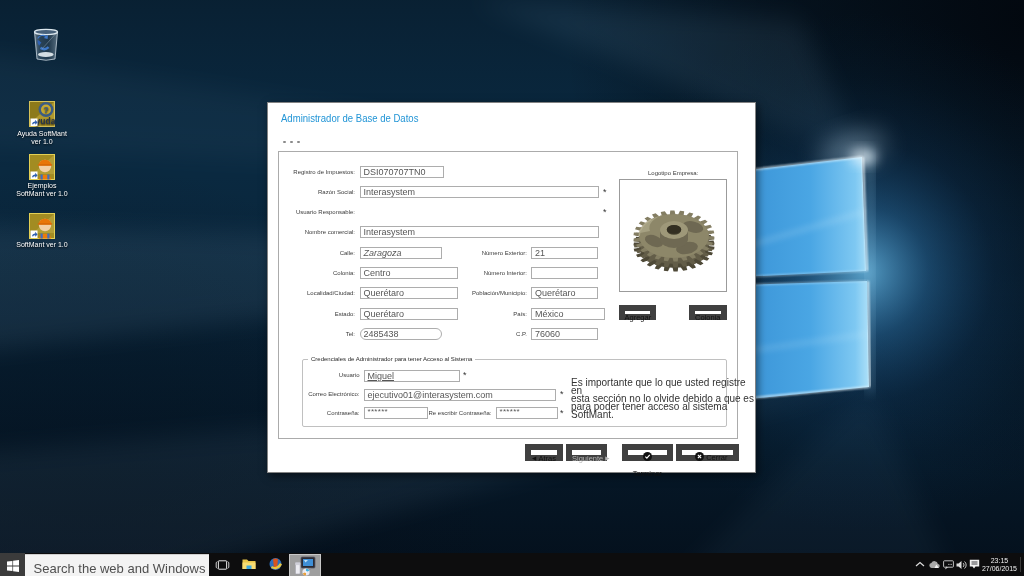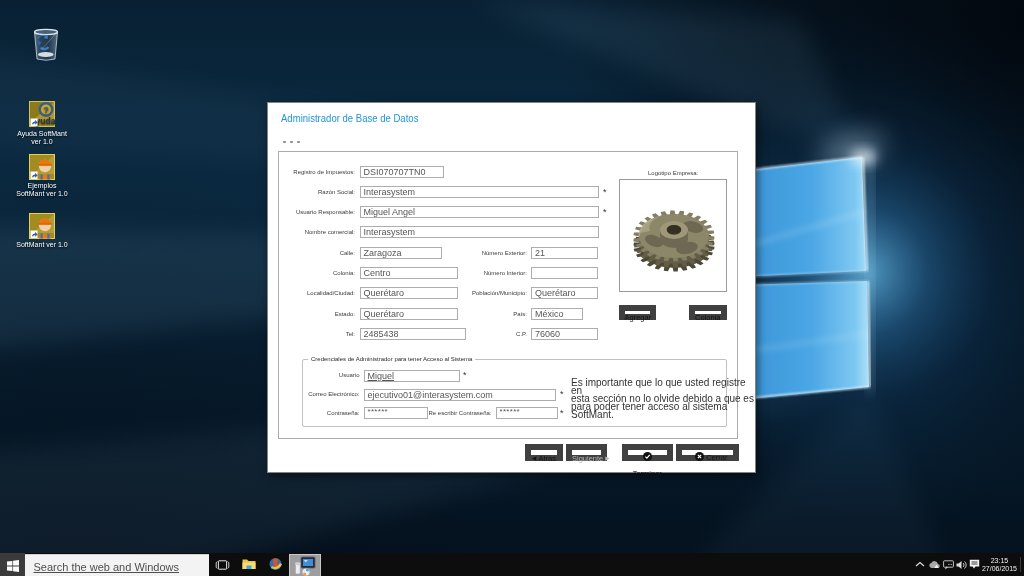--- a/index.html
+++ b/index.html
@@ -15,21 +15,21 @@
 .lbl{position:absolute;font-size:6px;color:#3b3b3b;text-align:right;white-space:nowrap;}
 .fld{position:absolute;border:1px solid #adadad;background:#fff;font-size:9px;color:#565656;padding:0 0 0 3px;white-space:nowrap;overflow:hidden;height:12px;line-height:11px;}
 .ast{position:absolute;font-size:9px;color:#333;}
 .btn{position:absolute;border:6px solid #404040;background:#fff;font-size:7.5px;color:#111;text-align:center;}
 #gbox{position:absolute;left:33.5px;top:255.5px;width:425px;height:68.5px;border:1px solid #c0c0c0;border-radius:2px;}
 #glegend{position:absolute;left:40px;top:252.5px;font-size:6px;color:#2a2a2a;background:#fff;padding:0 3px;}
 #itext{position:absolute;left:303px;top:276px;font-size:10px;line-height:7.9px;color:#333;}
 #taskbar{position:absolute;left:0;top:553px;width:1024px;height:23px;background:#0d0d0e;}
 #startbtn{position:absolute;left:0;top:0;width:24.5px;height:23px;background:#3b3b3b;}
 #search{position:absolute;left:24.5px;top:1px;width:184px;height:22px;background:#f3f3f3;border-top:1px solid #cfcfcf;}
-#search span{position:absolute;left:9px;top:6px;font-size:11px;color:#4f4f4f;text-decoration:underline;}
+#search span{position:absolute;left:9px;top:6px;font-size:13px;color:#4f4f4f;}
 #tbactive{position:absolute;left:289px;top:1px;width:30px;height:22px;background:#9e9e9e;border:1px solid #c8c8c8;}
 #clock{position:absolute;right:7px;top:3.5px;color:#f0f0f0;font-size:7px;text-align:center;line-height:8.5px;}
 .tico{position:absolute;top:0;}
 </style>
 </head>
 <body>
 <svg id="wall" width="1024" height="576" viewBox="0 0 1024 576">
 <defs>
 <linearGradient id="vdark" x1="0" y1="0" x2="0" y2="1">
 <stop offset="0" stop-color="#07121d" stop-opacity="0.38"></stop>
@@ -166,42 +166,41 @@
 <div class="dot" style="left:22px;"></div>
 <div class="dot" style="left:29px;"></div>
 <div id="panel"></div>
 
 <div class="lbl" style="right:400px;top:65.5px;">Registro de Impuestos:</div>
 <div class="fld" style="left:91.5px;top:62.5px;width:84px;">DSI070707TN0</div>
 <div class="lbl" style="right:400px;top:85.8px;">Razón Social:</div>
 <div class="fld" style="left:91.5px;top:82.8px;width:239px;">Interasystem</div>
 <div class="ast" style="left:335px;top:84px;">*</div>
 <div class="lbl" style="right:400px;top:106.1px;">Usuario Responsable:</div>
-<div class="fld" style="left:91.5px;top:103.1px;width:239px;">Miguel Angel</div>
 <div class="ast" style="left:335px;top:104.4px;">*</div>
 <div class="lbl" style="right:400px;top:126.4px;">Nombre comercial:</div>
 <div class="fld" style="left:91.5px;top:123.4px;width:239px;">Interasystem</div>
 <div class="lbl" style="right:400px;top:146.7px;">Calle:</div>
-<div class="fld" style="left:91.5px;top:143.7px;width:82px;">Zaragoza</div>
+<div class="fld" style="left:91.5px;top:143.7px;width:82px;font-style:italic;">Zaragoza</div>
 <div class="lbl" style="right:228px;top:146.7px;">Número Exterior:</div>
 <div class="fld" style="left:263px;top:143.7px;width:67px;">21</div>
 <div class="lbl" style="right:400px;top:167px;">Colonia:</div>
 <div class="fld" style="left:91.5px;top:164px;width:98px;">Centro</div>
 <div class="lbl" style="right:228px;top:167px;">Número Interior:</div>
 <div class="fld" style="left:263px;top:164px;width:67px;"></div>
 <div class="lbl" style="right:400px;top:187.3px;">Localidad/Ciudad:</div>
 <div class="fld" style="left:91.5px;top:184.3px;width:98px;">Querétaro</div>
 <div class="lbl" style="right:228px;top:187.3px;">Población/Municipio:</div>
 <div class="fld" style="left:263px;top:184.3px;width:67px;">Querétaro</div>
 <div class="lbl" style="right:400px;top:207.6px;">Estado:</div>
 <div class="fld" style="left:91.5px;top:204.6px;width:98px;">Querétaro</div>
 <div class="lbl" style="right:228px;top:207.6px;">País:</div>
-<div class="fld" style="left:263px;top:204.6px;width:52px;">México</div>
+<div class="fld" style="left:263px;top:204.6px;width:74px;">México</div>
 <div class="lbl" style="right:400px;top:227.9px;">Tel:</div>
-<div class="fld" style="left:91.5px;top:224.9px;width:106px;">2485438</div>
+<div class="fld" style="left:91.5px;top:224.9px;width:82px;border-radius:6px;">2485438</div>
 <div class="lbl" style="right:228px;top:227.9px;">C.P.</div>
 <div class="fld" style="left:263px;top:224.9px;width:67px;">76060</div>
 
 <div class="lbl" style="left:380px;top:66.5px;text-align:left;">Logotipo Empresa:</div>
 <div class="abs" style="left:350.5px;top:76px;width:108px;height:113px;border:1px solid #9b9b9b;">
 <svg width="106" height="111" viewBox="0 0 106 111">
 <g transform="translate(54,58)">
 <path d="M34.8,8.0 L40.5,8.7 L40.1,11.4 L34.3,11.5 L33.8,13.2 L39.0,14.8 L37.7,17.3 L32.0,16.6 L30.8,18.1 L35.3,20.5 L33.1,22.7 L27.8,21.1 L26.0,22.5 L29.5,25.5 L26.5,27.3 L22.0,24.9 L19.8,25.9 L22.0,29.4 L18.4,30.7 L14.9,27.7 L12.3,28.4 L13.3,32.1 L9.2,32.8 L6.9,29.4 L4.2,29.6 L3.7,33.4 L-0.5,33.5 L-1.4,29.8 L-4.2,29.6 L-6.0,33.2 L-10.2,32.7 L-9.7,28.9 L-12.3,28.4 L-15.5,31.6 L-19.3,30.4 L-17.4,26.9 L-19.8,25.9 L-24.0,28.6 L-27.2,26.9 L-24.1,23.7 L-26.0,22.5 L-31.1,24.3 L-33.6,22.2 L-29.4,19.6 L-30.8,18.1 L-36.4,19.2 L-38.0,16.8 L-33.0,14.9 L-33.8,13.2 L-39.6,13.4 L-40.3,10.8 L-34.7,9.7 L-34.8,8.0 L-40.5,7.3 L-40.1,4.6 L-34.3,4.5 L-33.8,2.8 L-39.0,1.2 L-37.7,-1.3 L-32.0,-0.6 L-30.8,-2.1 L-35.3,-4.5 L-33.1,-6.7 L-27.8,-5.1 L-26.0,-6.5 L-29.5,-9.5 L-26.5,-11.3 L-22.0,-8.9 L-19.8,-9.9 L-22.0,-13.4 L-18.4,-14.7 L-14.9,-11.7 L-12.3,-12.4 L-13.3,-16.1 L-9.2,-16.8 L-6.9,-13.4 L-4.2,-13.6 L-3.7,-17.4 L0.5,-17.5 L1.4,-13.8 L4.2,-13.6 L6.0,-17.2 L10.2,-16.7 L9.7,-12.9 L12.3,-12.4 L15.5,-15.6 L19.3,-14.4 L17.4,-10.9 L19.8,-9.9 L24.0,-12.6 L27.2,-10.9 L24.1,-7.7 L26.0,-6.5 L31.1,-8.3 L33.6,-6.2 L29.4,-3.6 L30.8,-2.1 L36.4,-3.2 L38.0,-0.8 L33.0,1.1 L33.8,2.8 L39.6,2.6 L40.3,5.2 L34.7,6.3 Z" fill="#4e4937"></path>
 <path d="M34.8,4.0 L40.5,4.7 L40.1,7.4 L34.3,7.5 L33.8,9.2 L39.0,10.8 L37.7,13.3 L32.0,12.6 L30.8,14.1 L35.3,16.5 L33.1,18.7 L27.8,17.1 L26.0,18.5 L29.5,21.5 L26.5,23.3 L22.0,20.9 L19.8,21.9 L22.0,25.4 L18.4,26.7 L14.9,23.7 L12.3,24.4 L13.3,28.1 L9.2,28.8 L6.9,25.4 L4.2,25.6 L3.7,29.4 L-0.5,29.5 L-1.4,25.8 L-4.2,25.6 L-6.0,29.2 L-10.2,28.7 L-9.7,24.9 L-12.3,24.4 L-15.5,27.6 L-19.3,26.4 L-17.4,22.9 L-19.8,21.9 L-24.0,24.6 L-27.2,22.9 L-24.1,19.7 L-26.0,18.5 L-31.1,20.3 L-33.6,18.2 L-29.4,15.6 L-30.8,14.1 L-36.4,15.2 L-38.0,12.8 L-33.0,10.9 L-33.8,9.2 L-39.6,9.4 L-40.3,6.8 L-34.7,5.7 L-34.8,4.0 L-40.5,3.3 L-40.1,0.6 L-34.3,0.5 L-33.8,-1.2 L-39.0,-2.8 L-37.7,-5.3 L-32.0,-4.6 L-30.8,-6.1 L-35.3,-8.5 L-33.1,-10.7 L-27.8,-9.1 L-26.0,-10.5 L-29.5,-13.5 L-26.5,-15.3 L-22.0,-12.9 L-19.8,-13.9 L-22.0,-17.4 L-18.4,-18.7 L-14.9,-15.7 L-12.3,-16.4 L-13.3,-20.1 L-9.2,-20.8 L-6.9,-17.4 L-4.2,-17.6 L-3.7,-21.4 L0.5,-21.5 L1.4,-17.8 L4.2,-17.6 L6.0,-21.2 L10.2,-20.7 L9.7,-16.9 L12.3,-16.4 L15.5,-19.6 L19.3,-18.4 L17.4,-14.9 L19.8,-13.9 L24.0,-16.6 L27.2,-14.9 L24.1,-11.7 L26.0,-10.5 L31.1,-12.3 L33.6,-10.2 L29.4,-7.6 L30.8,-6.1 L36.4,-7.2 L38.0,-4.8 L33.0,-2.9 L33.8,-1.2 L39.6,-1.4 L40.3,1.2 L34.7,2.3 Z" fill="#635d48"></path>
 <path d="M34.8,-2.0 L40.5,-1.3 L40.1,1.4 L34.3,1.5 L33.8,3.2 L39.0,4.8 L37.7,7.3 L32.0,6.6 L30.8,8.1 L35.3,10.5 L33.1,12.7 L27.8,11.1 L26.0,12.5 L29.5,15.5 L26.5,17.3 L22.0,14.9 L19.8,15.9 L22.0,19.4 L18.4,20.7 L14.9,17.7 L12.3,18.4 L13.3,22.1 L9.2,22.8 L6.9,19.4 L4.2,19.6 L3.7,23.4 L-0.5,23.5 L-1.4,19.8 L-4.2,19.6 L-6.0,23.2 L-10.2,22.7 L-9.7,18.9 L-12.3,18.4 L-15.5,21.6 L-19.3,20.4 L-17.4,16.9 L-19.8,15.9 L-24.0,18.6 L-27.2,16.9 L-24.1,13.7 L-26.0,12.5 L-31.1,14.3 L-33.6,12.2 L-29.4,9.6 L-30.8,8.1 L-36.4,9.2 L-38.0,6.8 L-33.0,4.9 L-33.8,3.2 L-39.6,3.4 L-40.3,0.8 L-34.7,-0.3 L-34.8,-2.0 L-40.5,-2.7 L-40.1,-5.4 L-34.3,-5.5 L-33.8,-7.2 L-39.0,-8.8 L-37.7,-11.3 L-32.0,-10.6 L-30.8,-12.1 L-35.3,-14.5 L-33.1,-16.7 L-27.8,-15.1 L-26.0,-16.5 L-29.5,-19.5 L-26.5,-21.3 L-22.0,-18.9 L-19.8,-19.9 L-22.0,-23.4 L-18.4,-24.7 L-14.9,-21.7 L-12.3,-22.4 L-13.3,-26.1 L-9.2,-26.8 L-6.9,-23.4 L-4.2,-23.6 L-3.7,-27.4 L0.5,-27.5 L1.4,-23.8 L4.2,-23.6 L6.0,-27.2 L10.2,-26.7 L9.7,-22.9 L12.3,-22.4 L15.5,-25.6 L19.3,-24.4 L17.4,-20.9 L19.8,-19.9 L24.0,-22.6 L27.2,-20.9 L24.1,-17.7 L26.0,-16.5 L31.1,-18.3 L33.6,-16.2 L29.4,-13.6 L30.8,-12.1 L36.4,-13.2 L38.0,-10.8 L33.0,-8.9 L33.8,-7.2 L39.6,-7.4 L40.3,-4.8 L34.7,-3.7 Z" fill="#847e63"></path>

